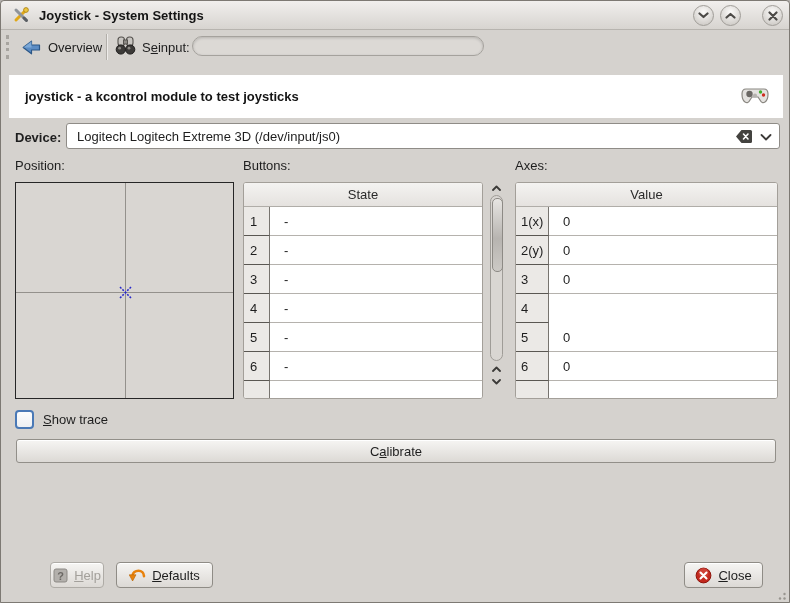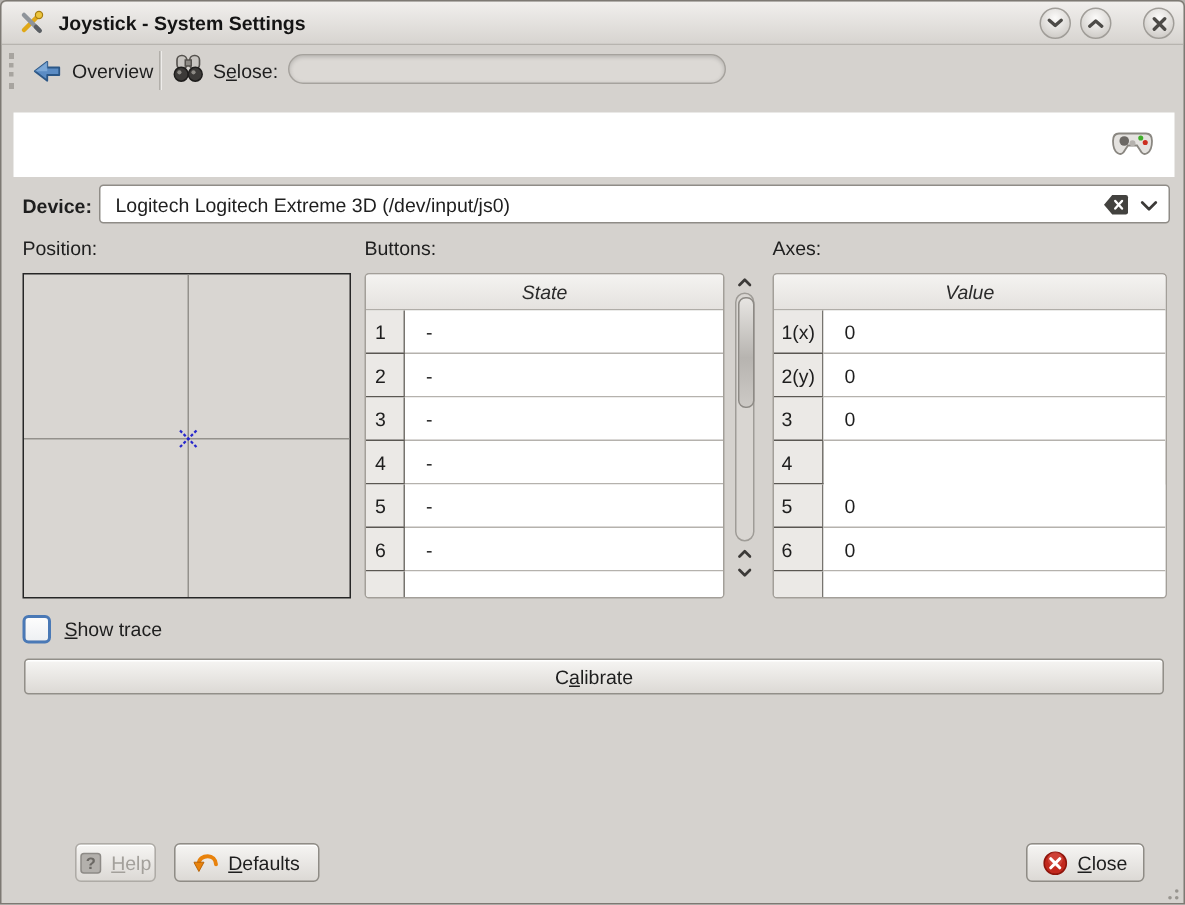--- a/index.html
+++ b/index.html
@@ -46,21 +46,21 @@
     background:#d9d6d2;border:1px solid #262626;}
   .cross-v{position:absolute;left:109px;top:0;bottom:0;width:1px;background:#94918c;}
   .cross-h{position:absolute;top:109px;left:0;right:0;height:1px;background:#94918c;}
   .pos-marker{position:absolute;left:103px;top:103px;width:13px;height:13px;}
   
   .jtable{position:absolute;top:181px;height:217px;box-sizing:border-box;background:#ffffff;
     border:1px solid #a39f99;border-radius:3px;overflow:hidden;}
   .buttons-table{left:242px;width:240px;}
   .axes-table{left:514px;width:263px;}
   .t-header{height:23px;background:linear-gradient(#f4f3f1,#e5e2df);border-bottom:1px solid #b0ada8;
-    display:flex;align-items:center;justify-content:center;color:#2a2a2a;font-style:italic;}
+    display:flex;align-items:center;justify-content:center;color:#2a2a2a;}
   .t-row{display:flex;height:29px;}
   .t-row.partial{height:20px;}
   .t-num{width:26px;background:#ebe9e6;border-right:1px solid #77746f;border-bottom:1px solid #5a5752;
     box-sizing:border-box;display:flex;align-items:center;padding-left:6px;}
   .axes-table .t-num{width:33px;padding-left:5px;}
   .t-val{flex:1;background:#fff;border-bottom:1px solid #b5b2ad;box-sizing:border-box;
     display:flex;align-items:center;padding-left:14px;}
   .t-row.partial .t-num,.t-row.partial .t-val{border-bottom:none;}
   
   .scrollbar{position:absolute;left:487px;top:181px;width:17px;height:217px;}
@@ -130,24 +130,25 @@
   <div class="tb-sep"></div>
   <svg class="binoc" width="23" height="22" viewBox="0 0 23 22">
     <rect x="4" y="2" width="6.5" height="9" rx="3" fill="#c8c5c1" stroke="#55524e" stroke-width="1.1"></rect>
     <rect x="12.5" y="2" width="6.5" height="9" rx="3" fill="#c8c5c1" stroke="#55524e" stroke-width="1.1"></rect>
     <rect x="9.5" y="5" width="4" height="4" fill="#8d8a85" stroke="#55524e" stroke-width="1"></rect>
     <circle cx="6.8" cy="14.5" r="4.6" fill="#3c3a38" stroke="#1e1d1c" stroke-width="1"></circle>
     <circle cx="16.2" cy="14.5" r="4.6" fill="#3c3a38" stroke="#1e1d1c" stroke-width="1"></circle>
     <circle cx="5.6" cy="13.2" r="1.4" fill="#8d8a85"></circle>
     <circle cx="15" cy="13.2" r="1.4" fill="#8d8a85"></circle>
   </svg>
-  <span class="search-label"><span>S</span><span class="accel">e</span><span>lose:</span></span>
+  <span class="search-label"><span>S</span><span class="accel">e</span><span>input:</span></span>
   <input class="search-input" value="" style="">
 
   <div class="module-header">
+    <span class="module-heading">joystick - a kcontrol module to test joysticks</span>
     <svg class="module-gamepad" width="28" height="22" viewBox="0 0 28 22">
       <path d="M5 4 H23 Q27 4 27 9 Q27 15 24 17 Q21 19 19 15 L17 12 H11 L9 15 Q7 19 4 17 Q1 15 1 9 Q1 4 5 4 Z" fill="#e4e2df" stroke="#8a8781" stroke-width="1.2"></path>
       <circle cx="8.5" cy="9" r="3.2" fill="#6b6864"></circle>
       <circle cx="14" cy="10.5" r="2" fill="#b5b2ae"></circle>
       <circle cx="19.5" cy="7" r="1.7" fill="#3fae2a"></circle>
       <circle cx="22.5" cy="10" r="1.7" fill="#cc2d1f"></circle>
     </svg>
   </div>
 
   <span class="device-label">Device:</span>

